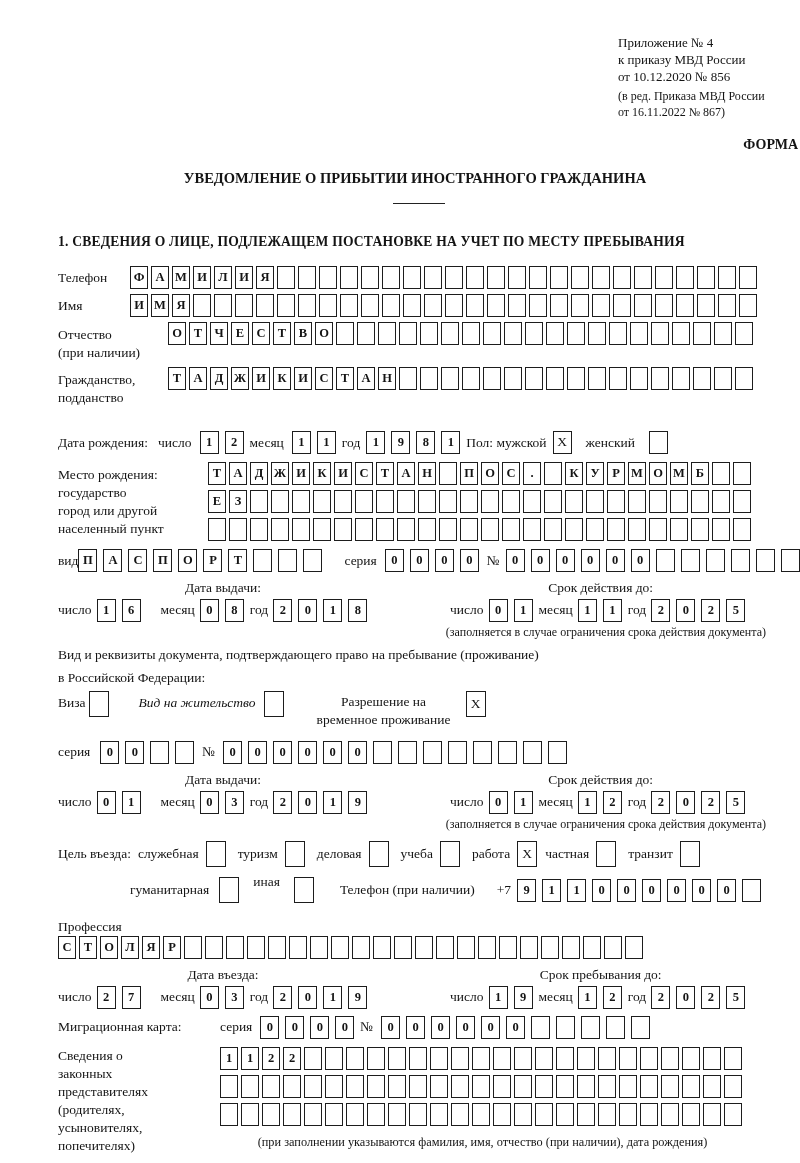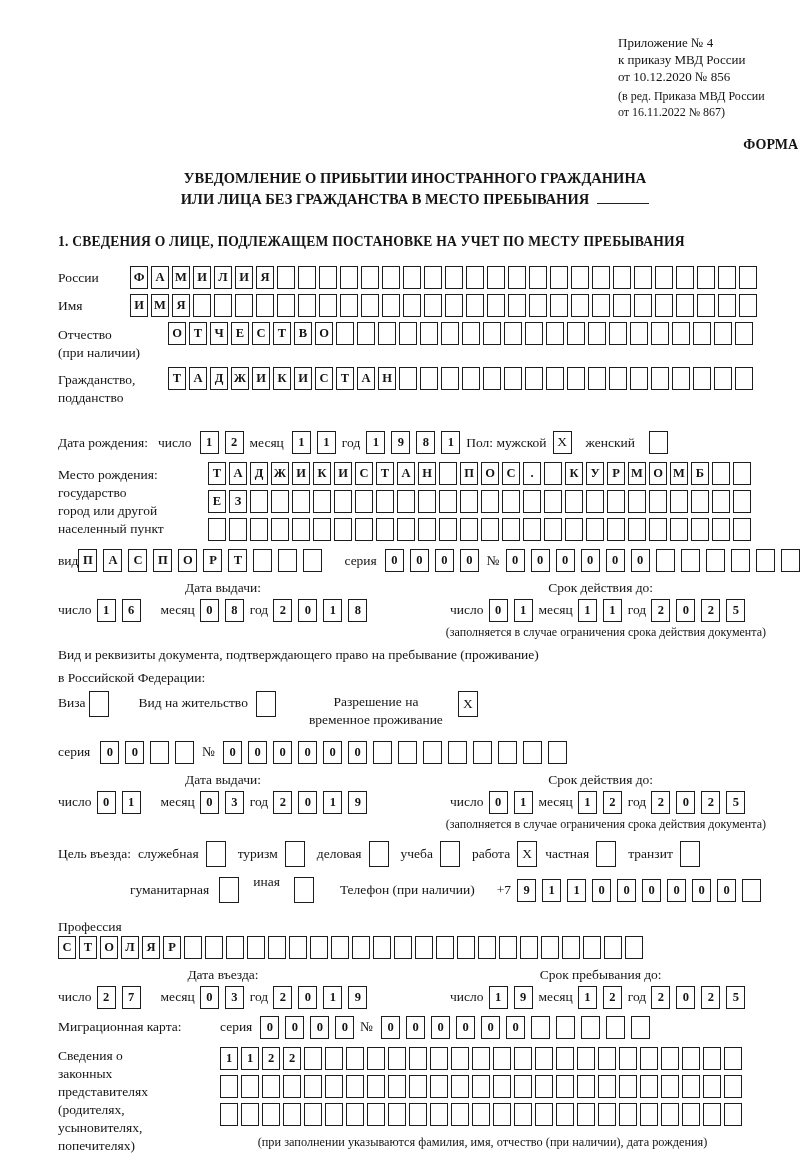--- a/index.html
+++ b/index.html
@@ -79,27 +79,27 @@
     <div class="ref-line">к приказу МВД России</div>
     <div class="ref-line">от 10.12.2020 № 856</div>
     <div class="ref-gap"></div>
     <div class="ref-small">(в ред. Приказа МВД России</div>
     <div class="ref-small">от 16.11.2022 № 867)</div>
     <div class="forma">ФОРМА</div>
   </div>
 
   <div class="title">
     <span>УВЕДОМЛЕНИЕ О ПРИБЫТИИ ИНОСТРАННОГО ГРАЖДАНИНА</span><br>
-    <span>ИЛИ ЛИЦА БЕЗ ГРАЖДАНСТВА В МЕСТО ПРЕБЫВАНИЯ</span><span class="uline"></span>
+    <span class="uline"></span>
   </div>
 
   <div class="sec-title">1. СВЕДЕНИЯ О ЛИЦЕ, ПОДЛЕЖАЩЕМ ПОСТАНОВКЕ НА УЧЕТ ПО МЕСТУ ПРЕБЫВАНИЯ</div>
 
   <div class="frow" style="margin-top:16px;">
-    <span class="flabel w72">России</span>
+    <span class="flabel w72">Телефон</span>
     <span class="cells">
         <span class="cell">Ф</span>
         <span class="cell">А</span>
         <span class="cell">М</span>
         <span class="cell">И</span>
         <span class="cell">Л</span>
         <span class="cell">И</span>
         <span class="cell">Я</span>
         <span class="cell"></span>
         <span class="cell"></span>
@@ -453,21 +453,21 @@
   <div class="note note-right">(заполняется в случае ограничения срока действия документа)</div>
 
   <div style="margin-top:8px;">Вид и реквизиты документа, подтверждающего право на пребывание (проживание)</div>
   <div style="margin-top:6px;">в Российской Федерации:</div>
 
   <div class="opts">
     <span class="opt">
       <span class="olbl" style="margin-right:3px;">Виза</span>
       <span class="cb"></span>
     </span>
-    <span class="opt" style="margin-left:16px;">
+    <span class="opt" style="margin-left:16px;font-style:italic;">
       <span class="olbl">Вид на жительство</span>
       <span class="cb"></span>
     </span>
     <span class="opt" style="margin-left:12px;">
       <span class="olbl olbl-c wA">Разрешение на временное проживание</span>
       <span class="cb">X</span>
     </span>
   </div>
 
   <div class="frow" style="align-items:center;margin-top:12px;">

